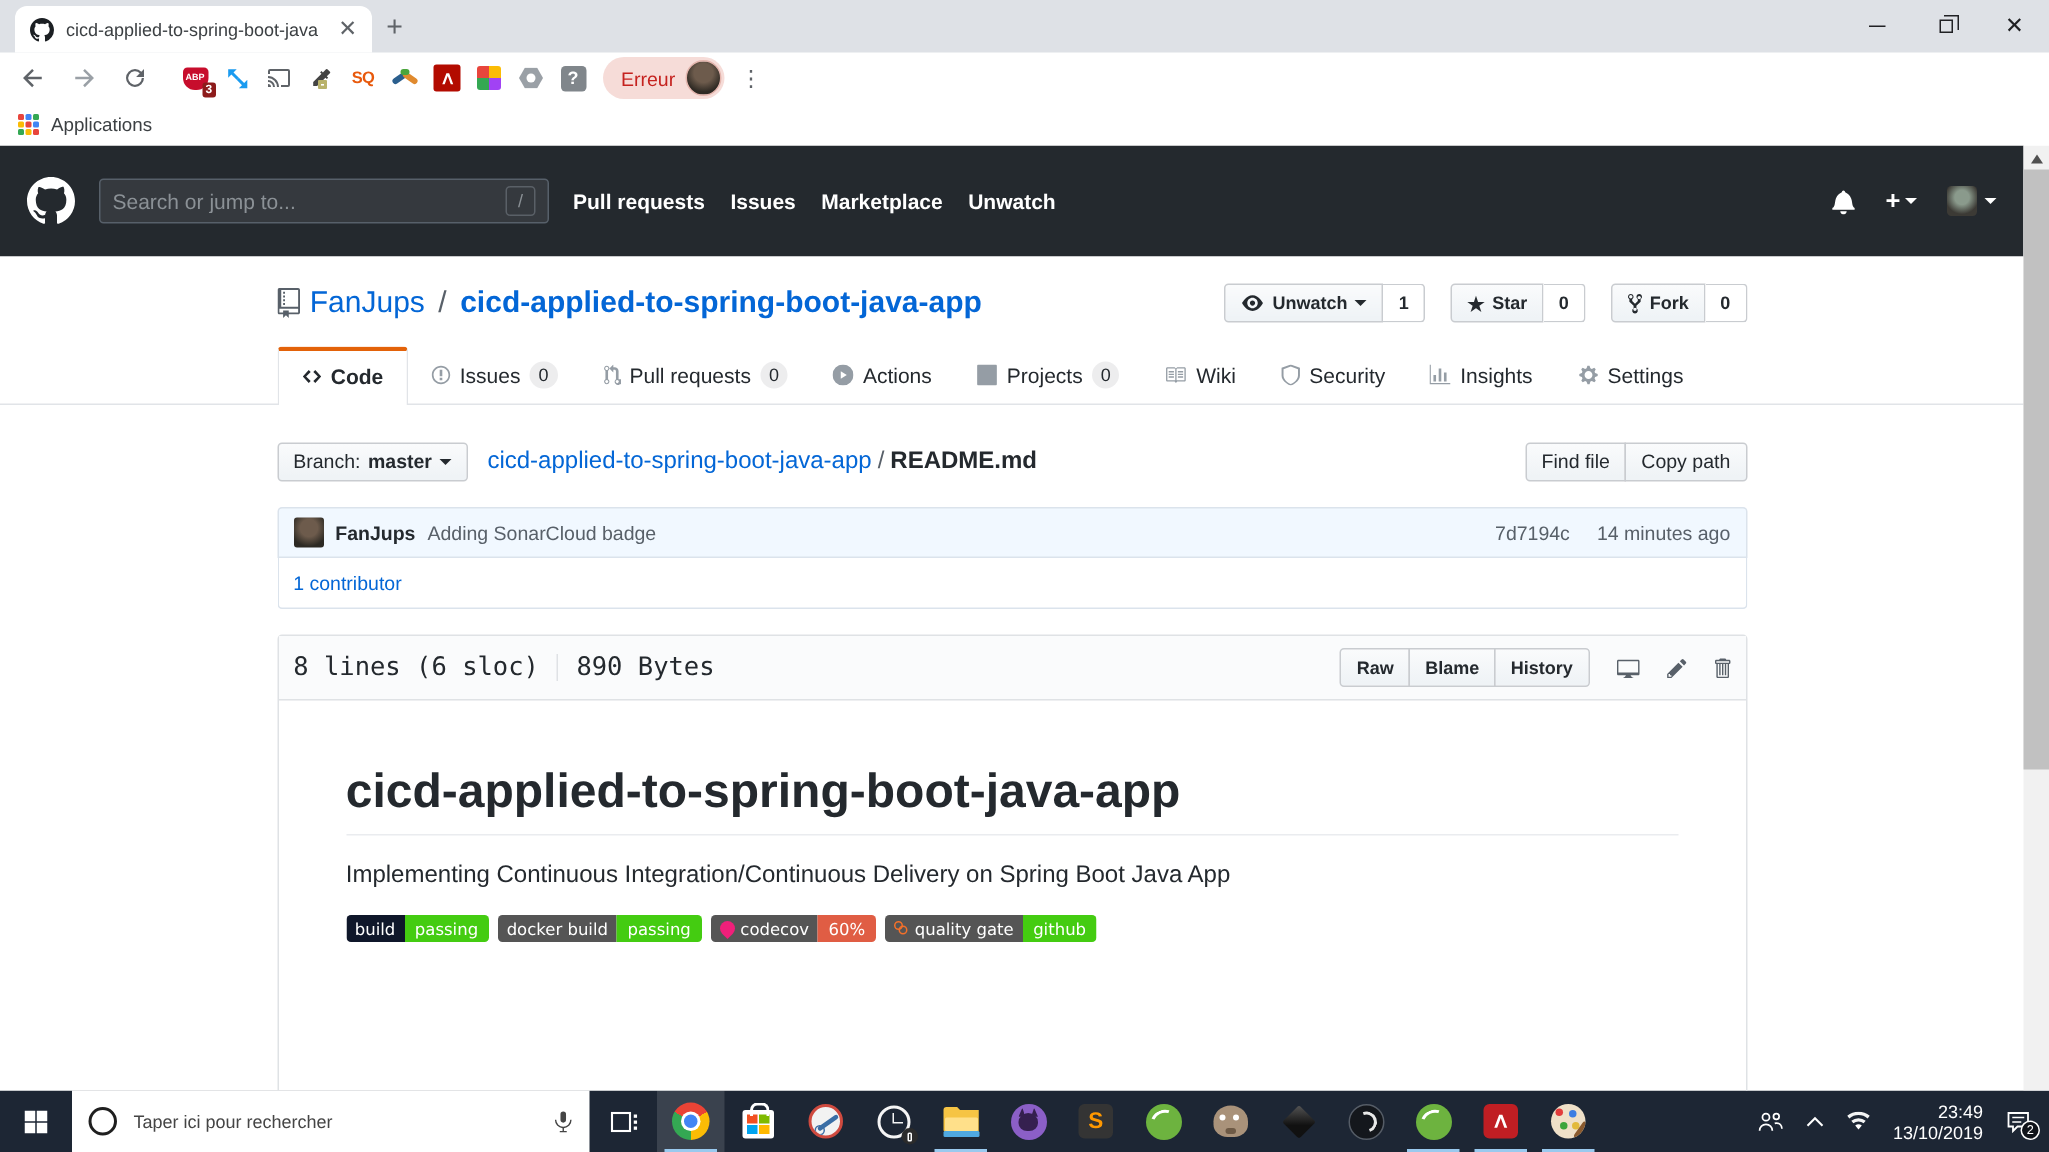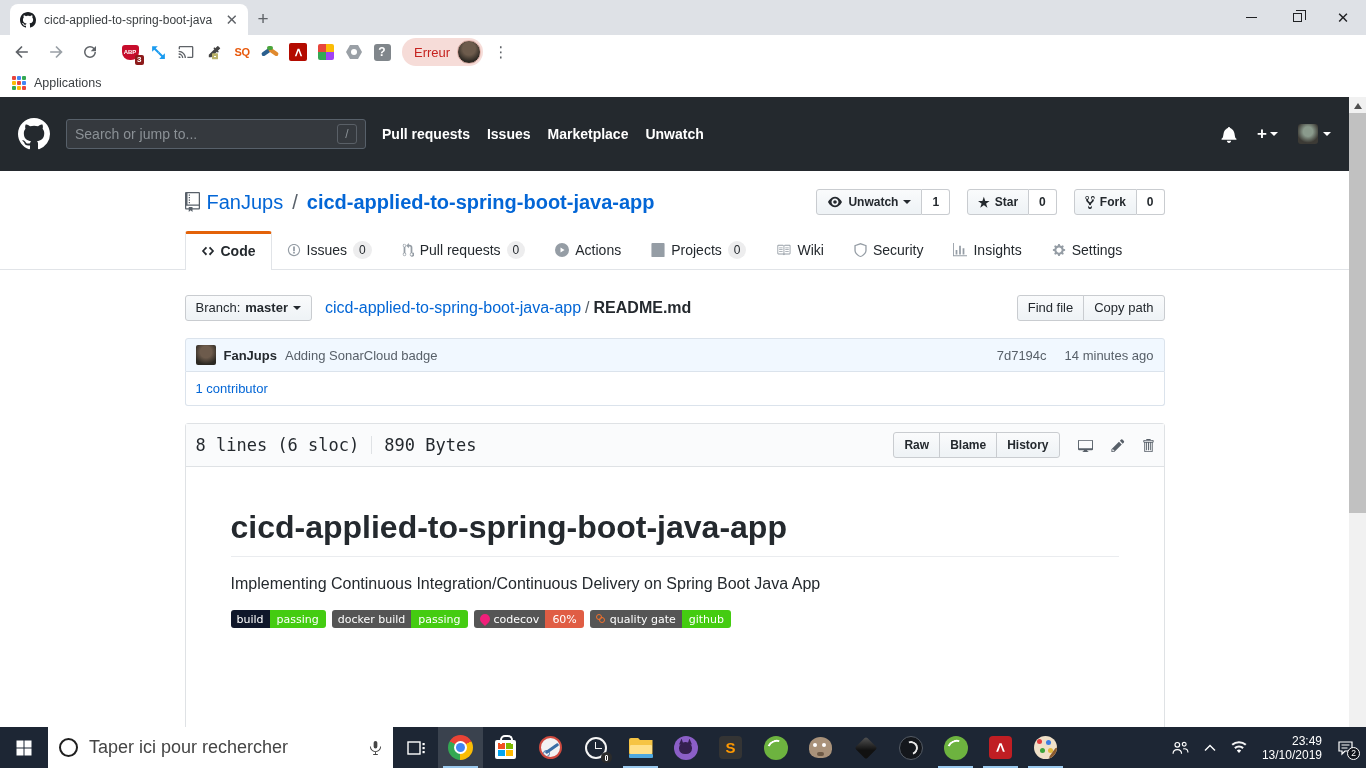--- a/index.html
+++ b/index.html
@@ -138,21 +138,21 @@
   .badge .bv { padding:0 7px; display:flex; align-items:center; }
   .codecov-glyph { width:10px; height:10px; border-radius:50% 50% 0 50%; background:#f01f7a; transform:rotate(45deg); }
   .sonar-glyph { width:10px; height:10px; position:relative; }
   .sonar-glyph i { position:absolute; width:6px; height:6px; border:1.5px solid #f3702a; border-radius:50%; }
 
   
   .taskbar { height:41px; background:#1d2634; display:flex; align-items:stretch; color:#fff; flex:0 0 auto; }
   .tb-start { width:48px; display:flex; align-items:center; justify-content:center; }
   .tb-search { width:345px; background:#fff; display:flex; align-items:center; padding:0 11px; gap:11px; }
   .cortana-ring { width:19px; height:19px; border:2.5px solid #1f1f1f; border-radius:50%; flex:0 0 auto;}
-  .tb-search input { border:none; outline:none; flex:1; font-size:18px; color:#202020; font-family:"Liberation Sans",sans-serif;}
+  .tb-search input { border:none; outline:none; flex:1; font-size:12px; color:#202020; font-family:"Liberation Sans",sans-serif;}
   .tb-search input::placeholder { color:#454545; }
   .tb-mic { color:#454545; display:flex; flex:0 0 auto;}
   .tb-btn { width:45px; display:flex; align-items:center; justify-content:center; position:relative; flex:0 0 auto;}
   .tb-btn.underline::after { content:""; position:absolute; bottom:0; left:5px; right:5px; height:2.5px; background:#9ac9ee; }
   .tb-btn.focused { background:rgba(255,255,255,.13); }
   .appico { width:25px; height:25px; display:flex; align-items:center; justify-content:center; position:relative;}
   .ic-chrome { width:25px; height:25px; border-radius:50%; background:conic-gradient(from 60deg,#fbbc05 0 120deg,#34a853 120deg 240deg,#ea4335 240deg 360deg); position:relative; }
   .ic-chrome::before { content:""; position:absolute; inset:6px; background:#fff; border-radius:50%; }
   .ic-chrome::after { content:""; position:absolute; inset:8px; background:#4285f4; border-radius:50%; }
   .ic-store { width:21px; height:19px; background:#fff; border-radius:2px; position:relative; display:grid; grid-template-columns:1fr 1fr; grid-template-rows:1fr 1fr; gap:1.5px; padding:3px; margin-top:4px;}

